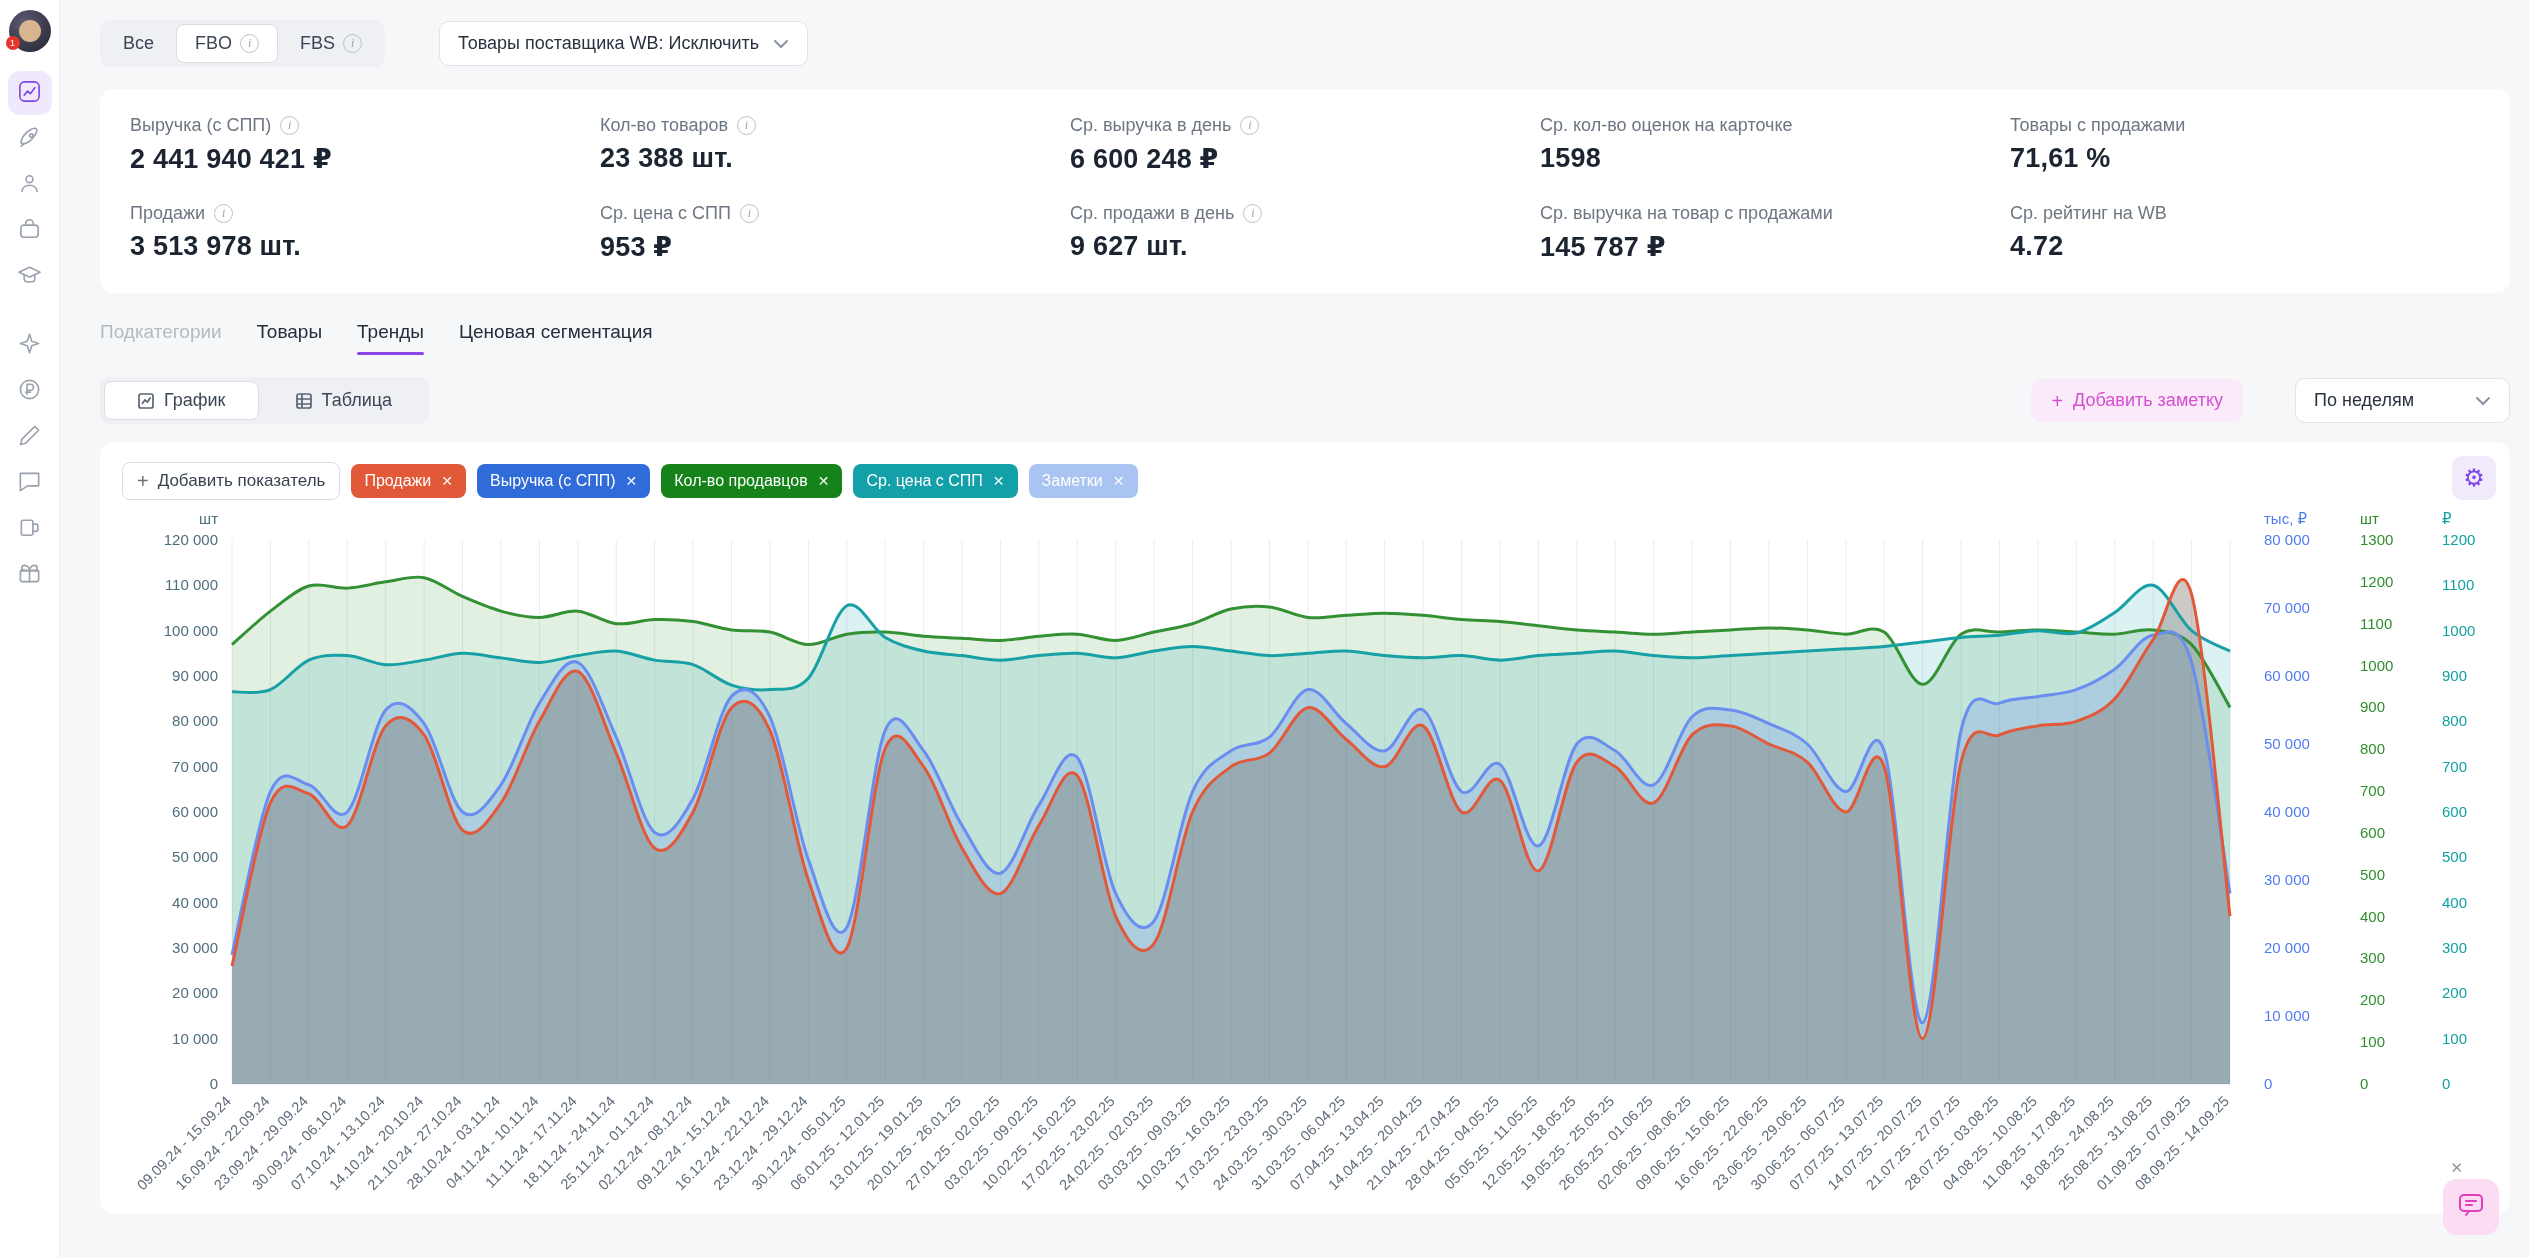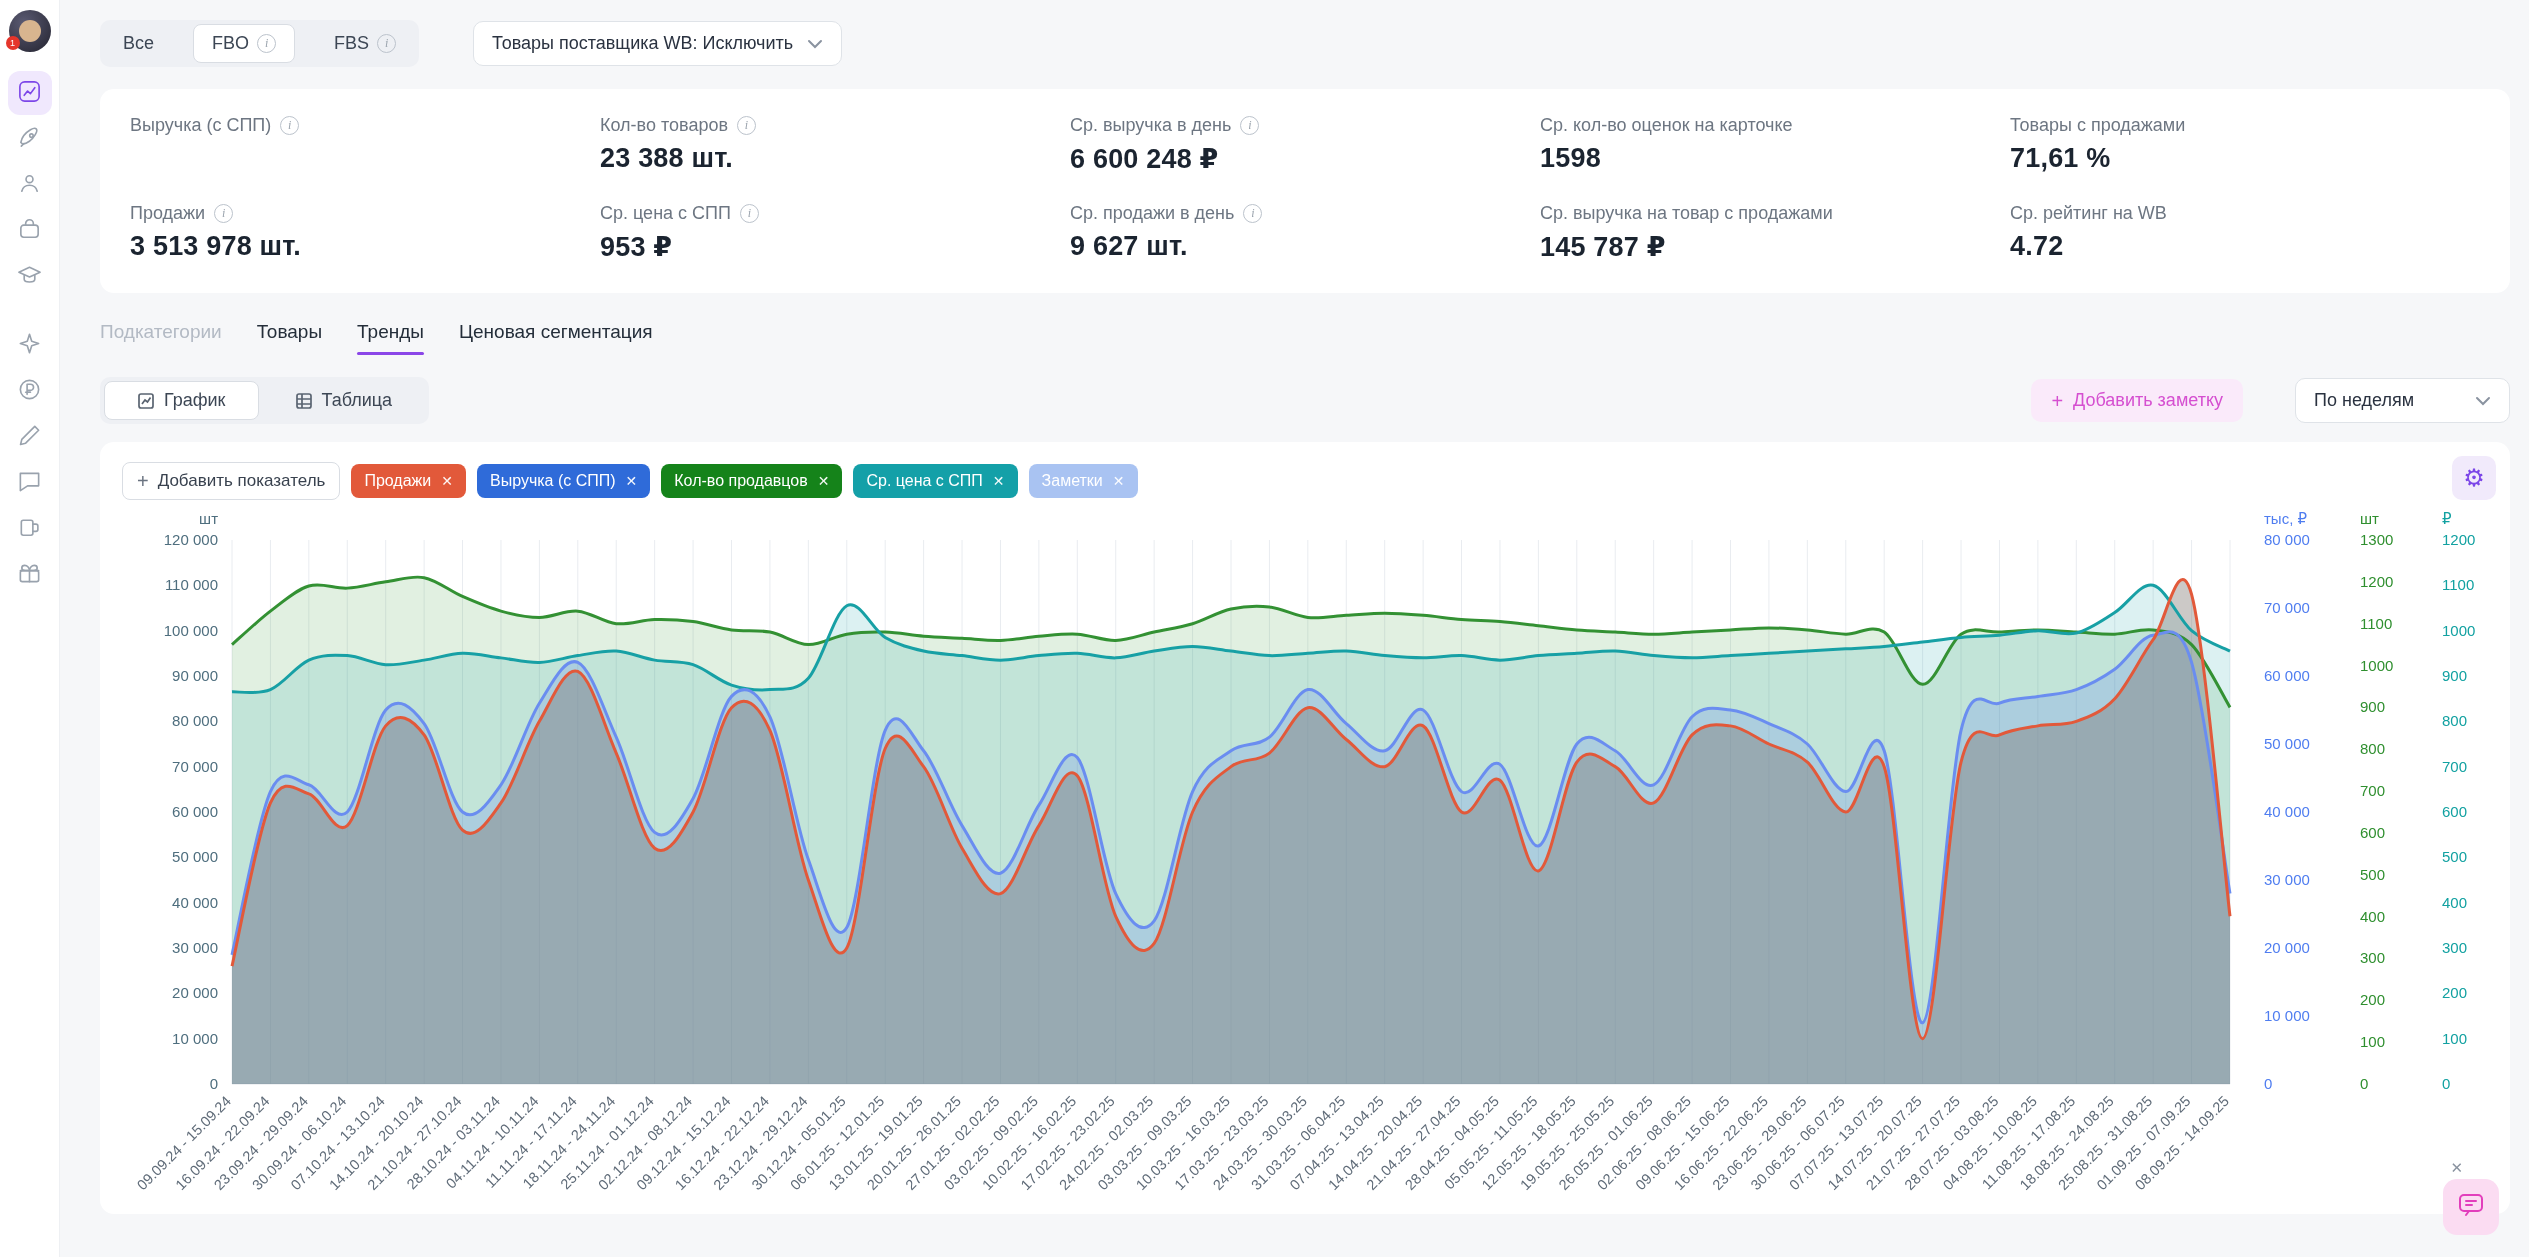--- a/index.html
+++ b/index.html
@@ -16,21 +16,21 @@
   .nav-item { width:44px; height:44px; border-radius:12px; display:flex; align-items:center; justify-content:center; margin:1px 0; cursor:pointer; }
   .nav-item svg { width:25px; height:25px; stroke:#99a2ad; stroke-width:1.7; fill:none; stroke-linecap:round; stroke-linejoin:round; }
   .nav-item.active { background:#f0e8fd; }
   .nav-item.active svg { stroke:#7c46e8; }
   .nav-gap { height:22px; }
 
   
   .main { flex:1; padding:20px 20px 0 40px; }
 
   .filter-row { display:flex; align-items:center; gap:26px; }
-  .seg-group { display:inline-flex; background:#eef0f4; border-radius:10px; padding:4px; gap:20px; align-items:center; }
+  .seg-group { display:inline-flex; background:#eef0f4; border-radius:10px; padding:4px; gap:3px; align-items:center; }
   .seg { display:flex; align-items:center; gap:8px; padding:8px 18px; border-radius:8px; font-size:18px; color:#3c4654; cursor:pointer; border:1px solid transparent; }
   .seg.active { background:#fff; border:1px solid #d9dde3; }
   .info { display:inline-flex; width:19px; height:19px; border:1.5px solid #bcc3cc; border-radius:50%; color:#9aa3ad; font-size:12px; align-items:center; justify-content:center; font-style:italic; font-family:"Liberation Serif",serif; }
   .dropdown { display:flex; align-items:center; gap:14px; background:#fff; border:1px solid #dfe3e8; border-radius:10px; padding:11px 18px; font-size:18px; color:#2a3240; cursor:pointer;margin-left:28px; }
   .chev svg { width:16px; height:10px; stroke:#8a93a0; stroke-width:2; fill:none; stroke-linecap:round; }
 
   
   .stats-card { margin-top:22px; background:#fff; border-radius:14px; padding:26px 30px 30px 30px; display:grid; grid-template-columns:repeat(5,1fr); row-gap:28px; }
   .stat-label { display:flex; align-items:center; gap:9px; font-size:18px; color:#6d7682; }
   .stat-value { margin-top:7px; font-size:27px; font-weight:700; color:#1b2430; letter-spacing:.2px; }
@@ -168,20 +168,21 @@
             </svg></span>
       </div>
     </div>
 
     <div class="stats-card" id="stats-grid">
         <div>
           <div class="stat-label">
             <span>Выручка (с СПП)</span>
             <span class="info">i</span>
           </div>
+  <div class="stat-value">2 441 940 421 ₽</div>
         </div>
         <div>
           <div class="stat-label">
             <span>Кол-во товаров</span>
             <span class="info">i</span>
           </div>
   <div class="stat-value">23 388 шт.</div>
         </div>
         <div>
           <div class="stat-label">

